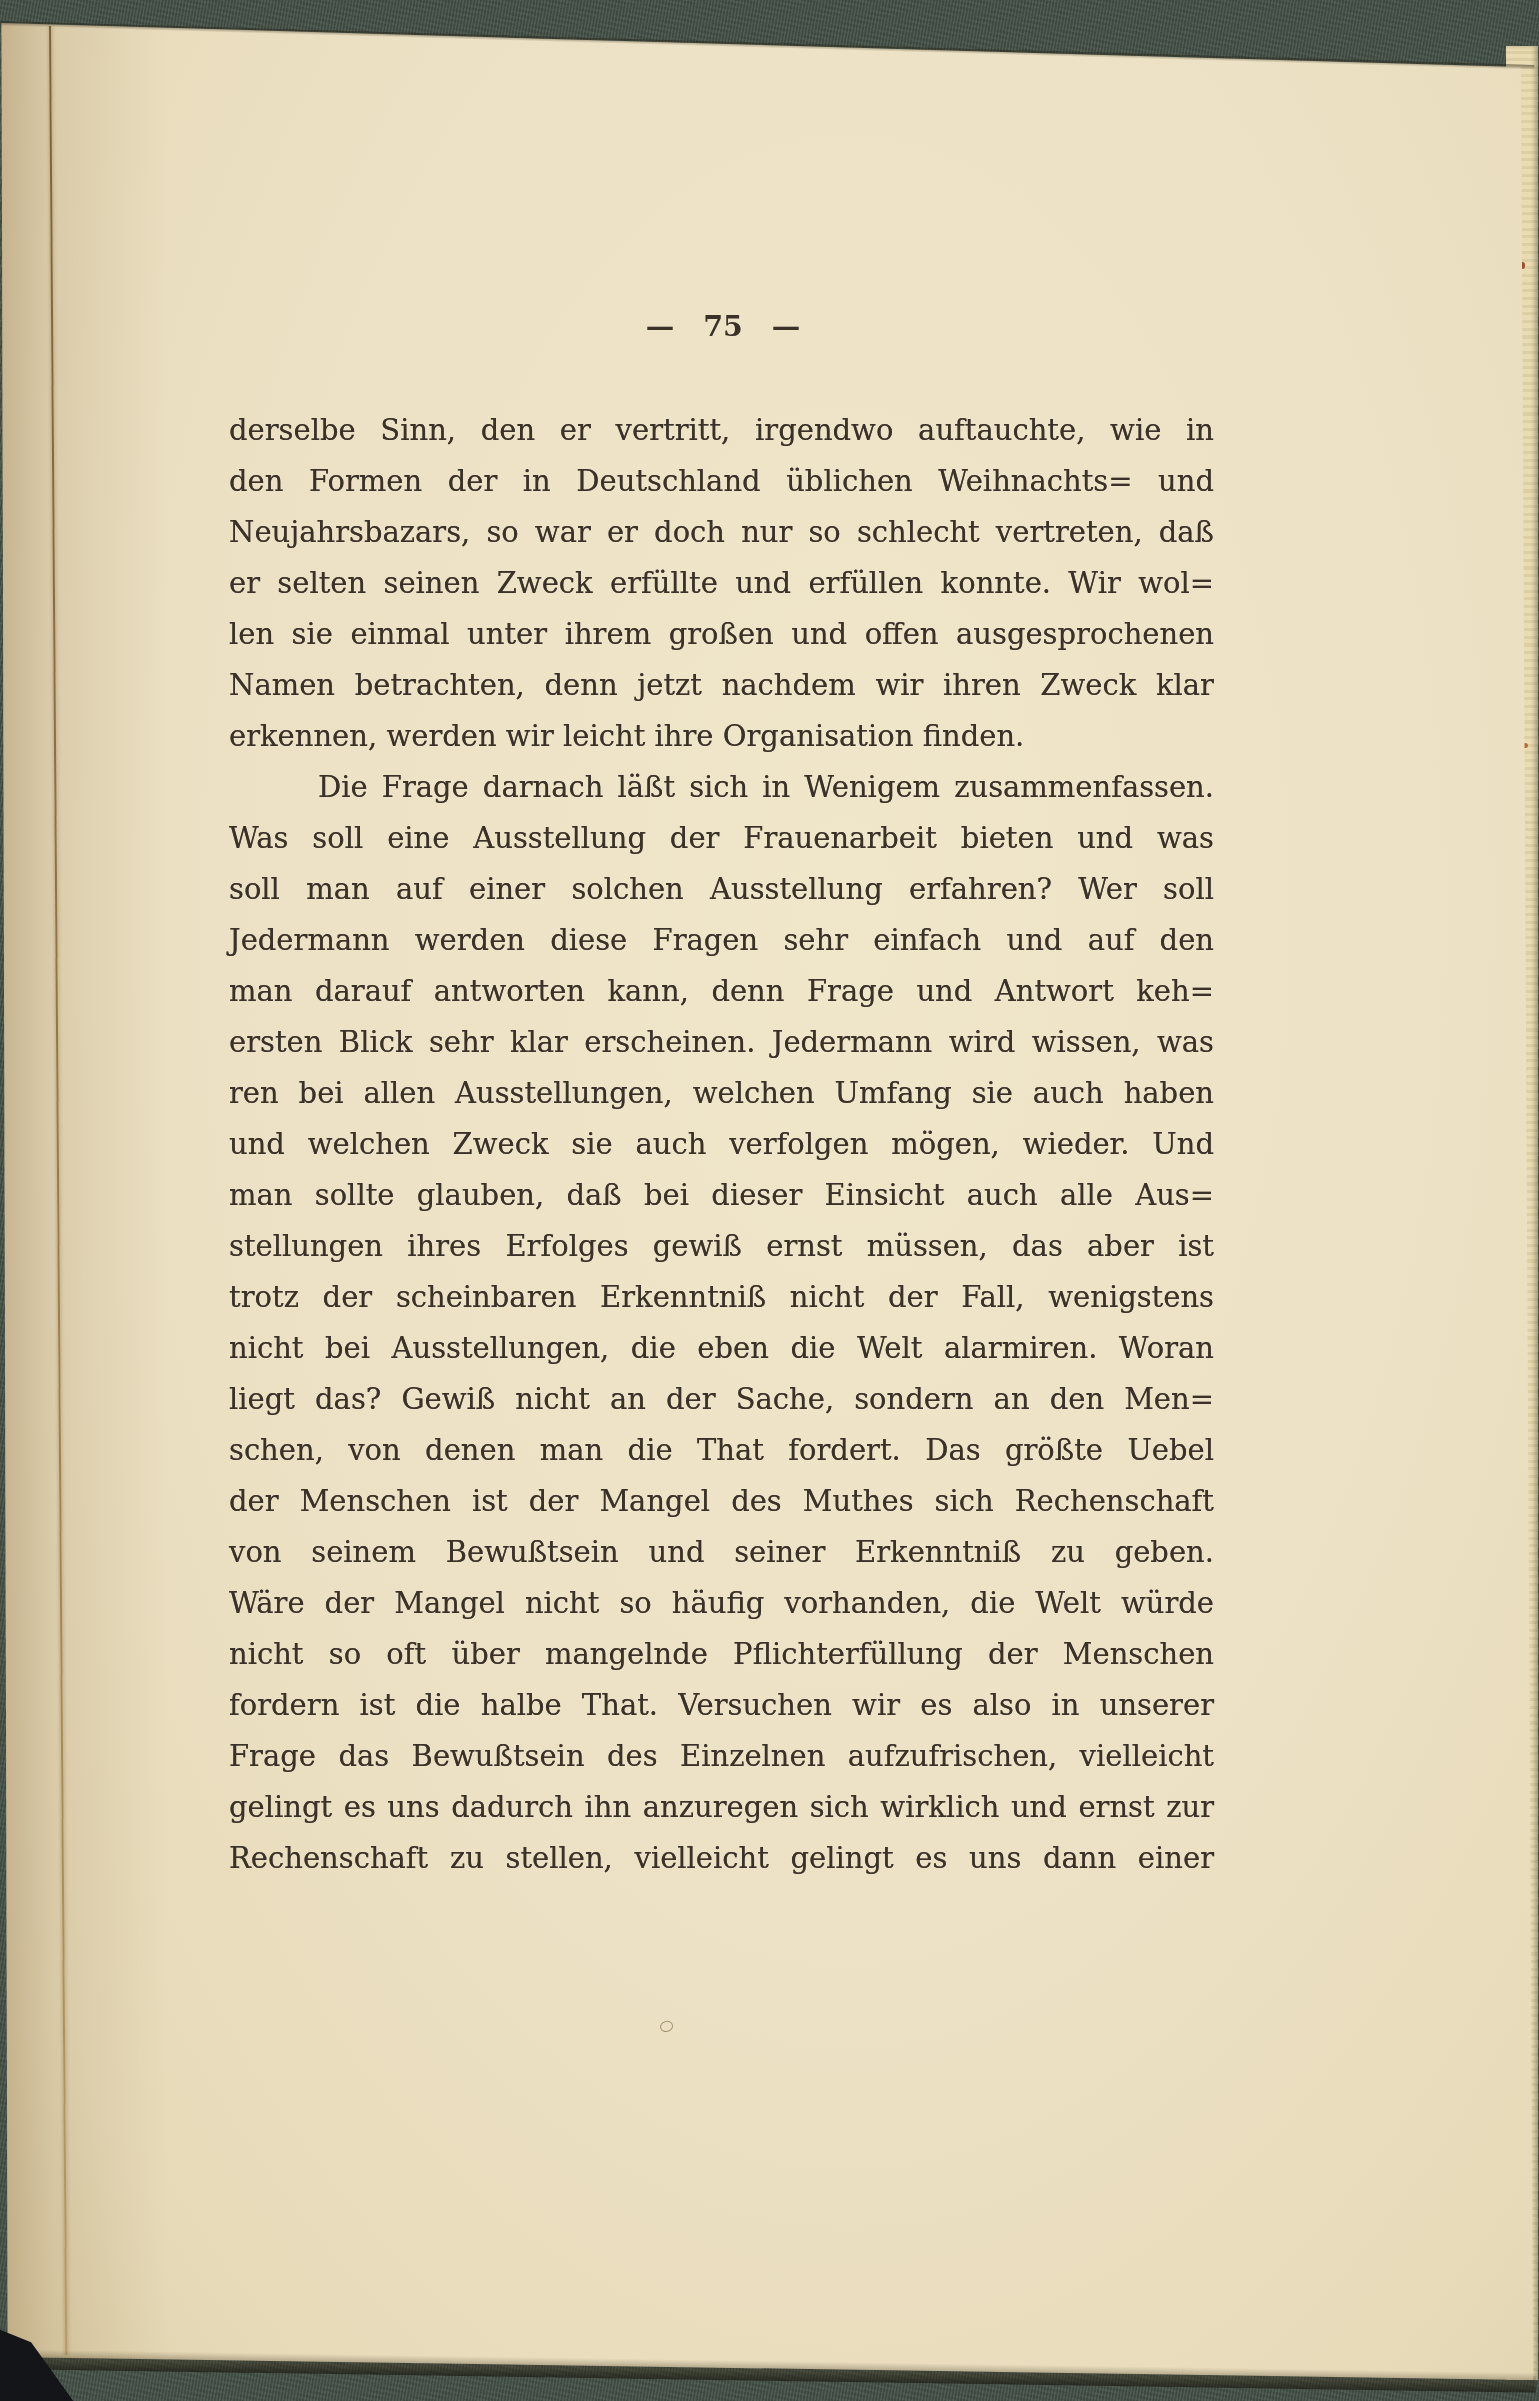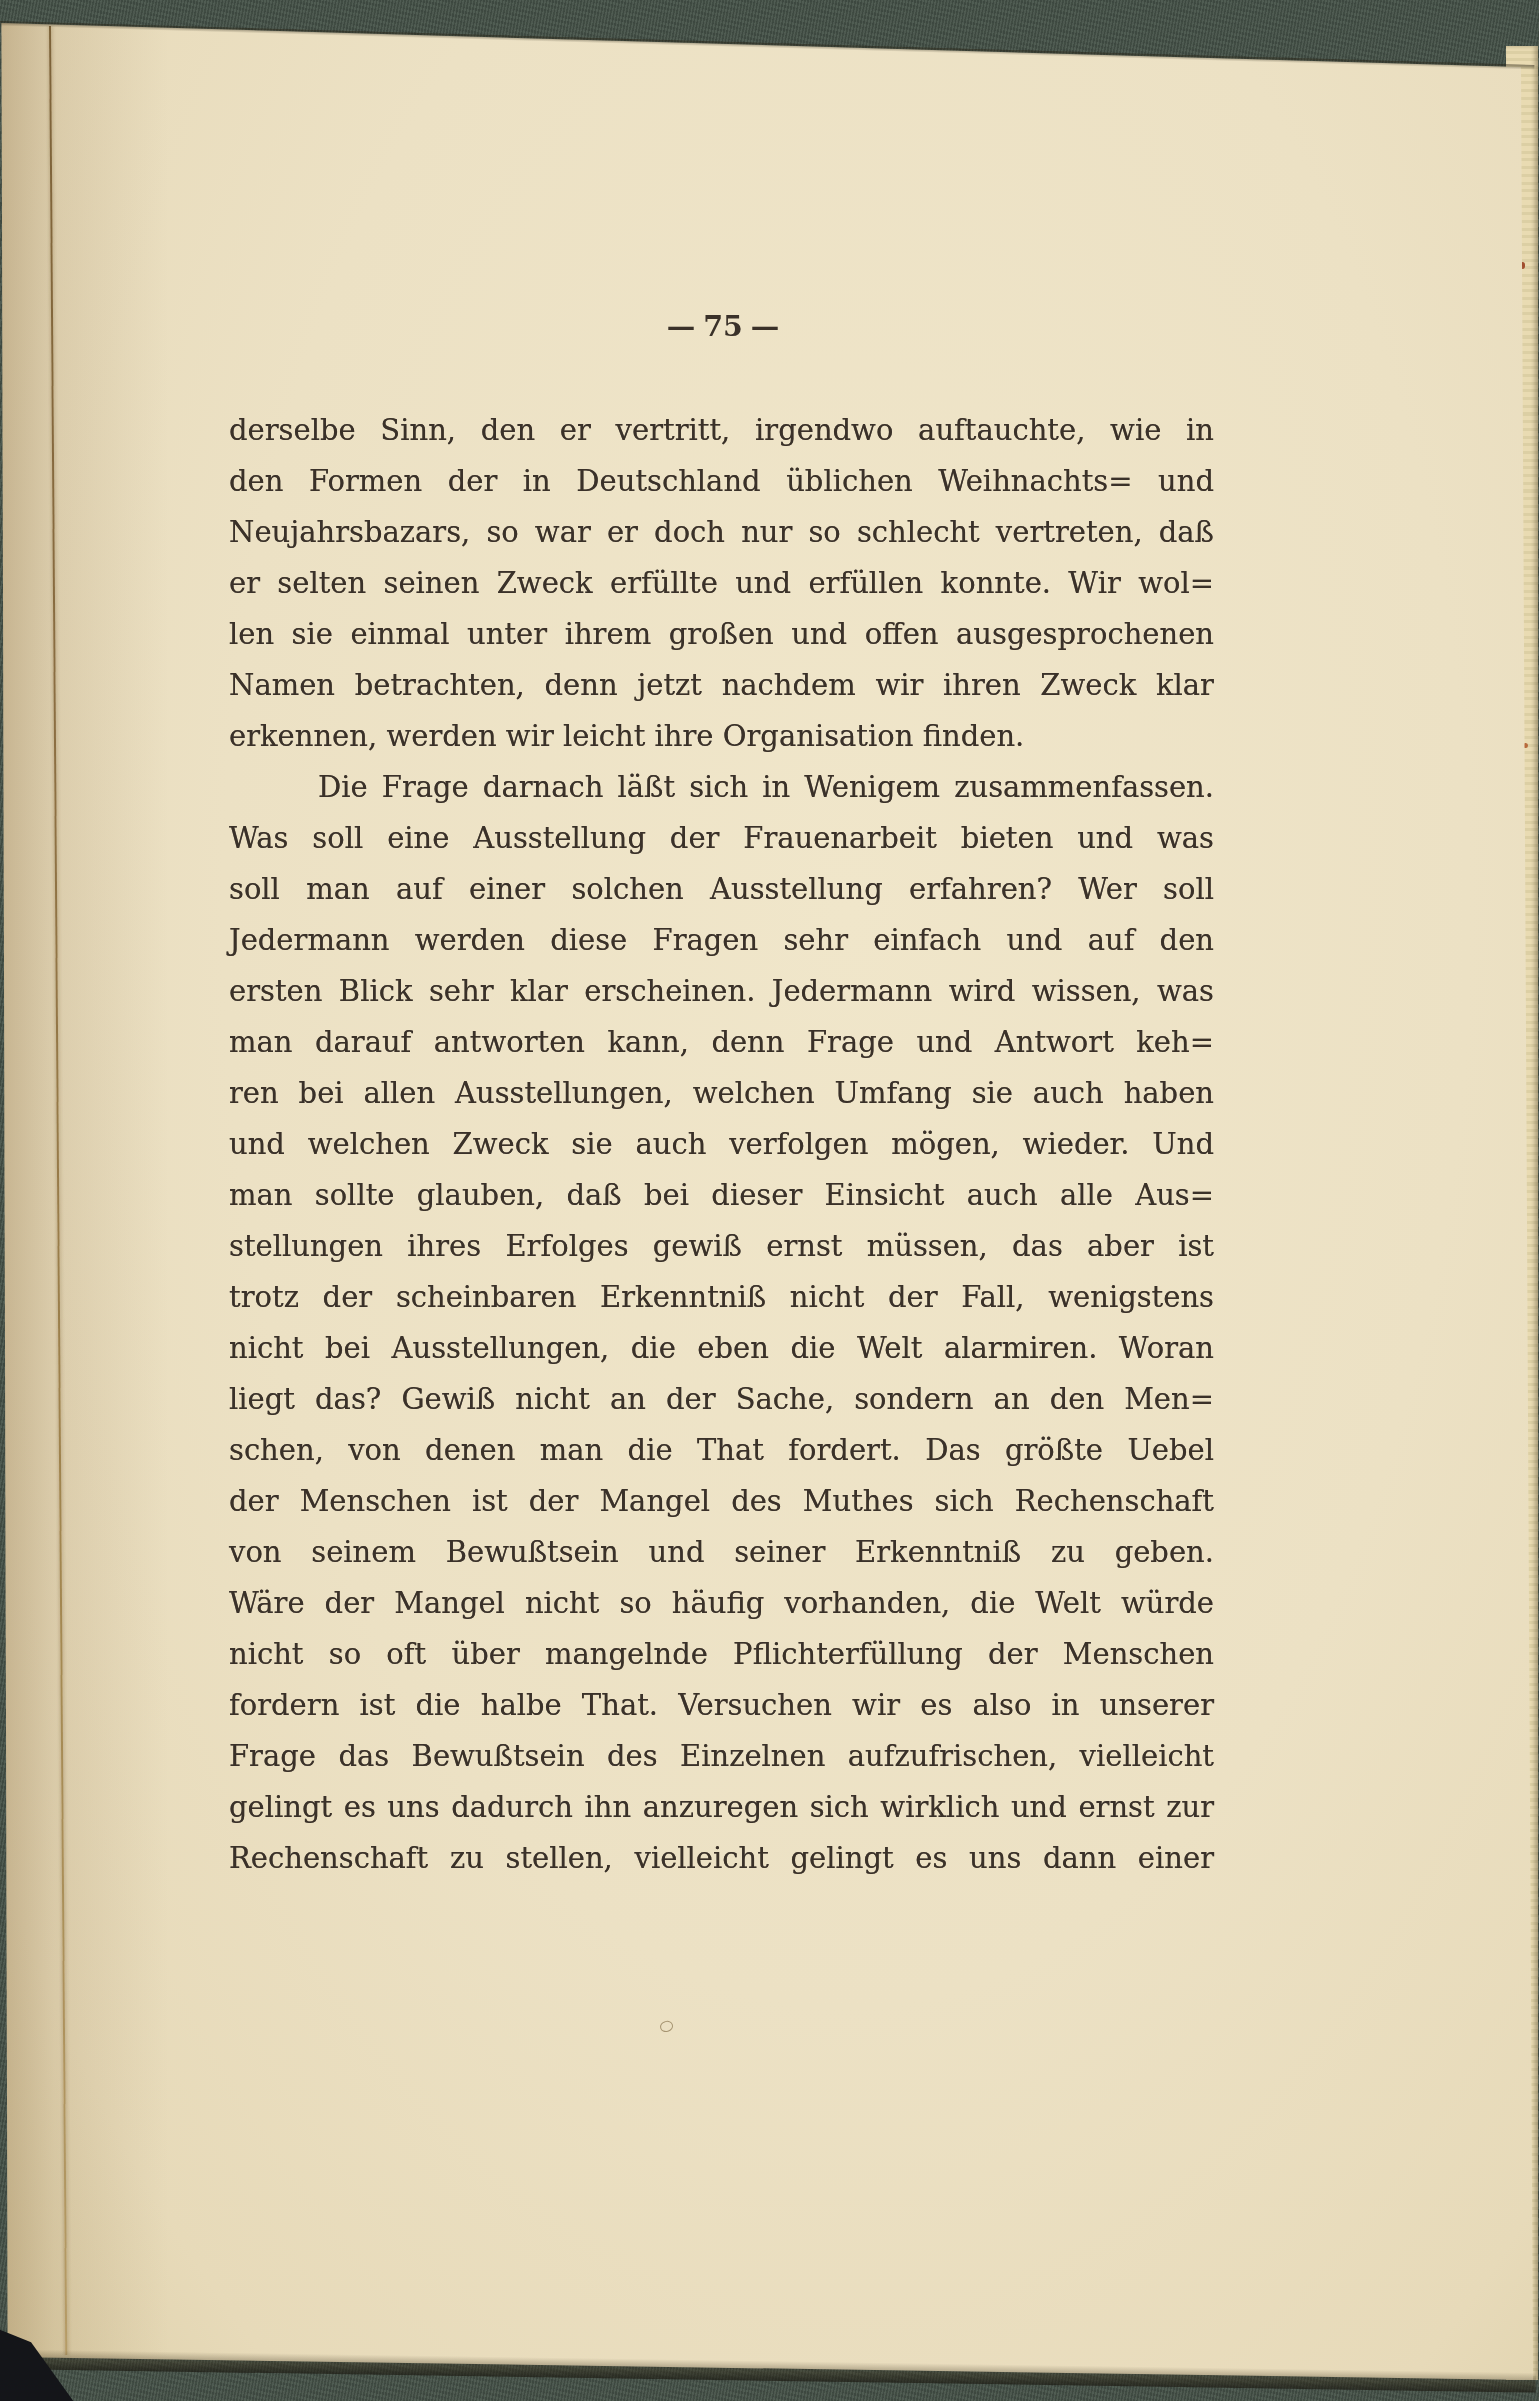--- a/index.html
+++ b/index.html
@@ -40,21 +40,21 @@
     transform-origin:top center;transform:rotate(-0.4deg);
     background:linear-gradient(180deg,#6d5126 0%,#7d5d2f 30%,#97793f 65%,#b0945d 100%);
     box-shadow:1.5px 0 3.1px rgba(120,95,50,.35), -1.5px 0 2.3px rgba(120,95,50,.25);
     opacity:.85;
   }
   .header{
     position:absolute;left:231px;top:302px;width:984px;height:48px;
     text-align:center;color:var(--ink,#3a3129);font-size:28.5px;line-height:48px;
   }
   .header .dash{font-weight:700;letter-spacing:0;}
-  .header .pg{font-weight:700;margin:0 8px;}
+  .header .pg{font-weight:700;margin:0 29px;}
   .textblock{
     position:absolute;left:229px;top:405px;width:985px;
     color:var(--ink,#3a3129);
   }
   .line{
     height:51px;line-height:51px;font-size:29px;
     text-align:justify;text-align-last:justify;
     text-shadow:0 0 0.5px rgba(58,49,41,.65);
     white-space:nowrap;
   }
@@ -109,22 +109,22 @@
         <div class="line">den Formen der in Deutschland üblichen Weihnachts= und</div>
         <div class="line">Neujahrsbazars, so war er doch nur so schlecht vertreten, daß</div>
         <div class="line">er selten seinen Zweck erfüllte und erfüllen konnte. Wir wol=</div>
         <div class="line">len sie einmal unter ihrem großen und offen ausgesprochenen</div>
         <div class="line">Namen betrachten, denn jetzt nachdem wir ihren Zweck klar</div>
         <div class="line no-just">erkennen, werden wir leicht ihre Organisation finden.</div>
         <div class="line indent">Die Frage darnach läßt sich in Wenigem zusammenfassen.</div>
         <div class="line">Was soll eine Ausstellung der Frauenarbeit bieten und was</div>
         <div class="line">soll man auf einer solchen Ausstellung erfahren? Wer soll</div>
         <div class="line">Jedermann werden diese Fragen sehr einfach und auf den</div>
+        <div class="line">man darauf antworten kann, denn Frage und Antwort keh=</div>
         <div class="line">ersten Blick sehr klar erscheinen. Jedermann wird wissen, was</div>
-        <div class="line">man darauf antworten kann, denn Frage und Antwort keh=</div>
         <div class="line">ren bei allen Ausstellungen, welchen Umfang sie auch haben</div>
         <div class="line">und welchen Zweck sie auch verfolgen mögen, wieder. Und</div>
         <div class="line">man sollte glauben, daß bei dieser Einsicht auch alle Aus=</div>
         <div class="line">stellungen ihres Erfolges gewiß ernst müssen, das aber ist</div>
         <div class="line">trotz der scheinbaren Erkenntniß nicht der Fall, wenigstens</div>
         <div class="line">nicht bei Ausstellungen, die eben die Welt alarmiren. Woran</div>
         <div class="line">liegt das? Gewiß nicht an der Sache, sondern an den Men=</div>
         <div class="line">schen, von denen man die That fordert. Das größte Uebel</div>
         <div class="line">der Menschen ist der Mangel des Muthes sich Rechenschaft</div>
         <div class="line">von seinem Bewußtsein und seiner Erkenntniß zu geben.</div>

